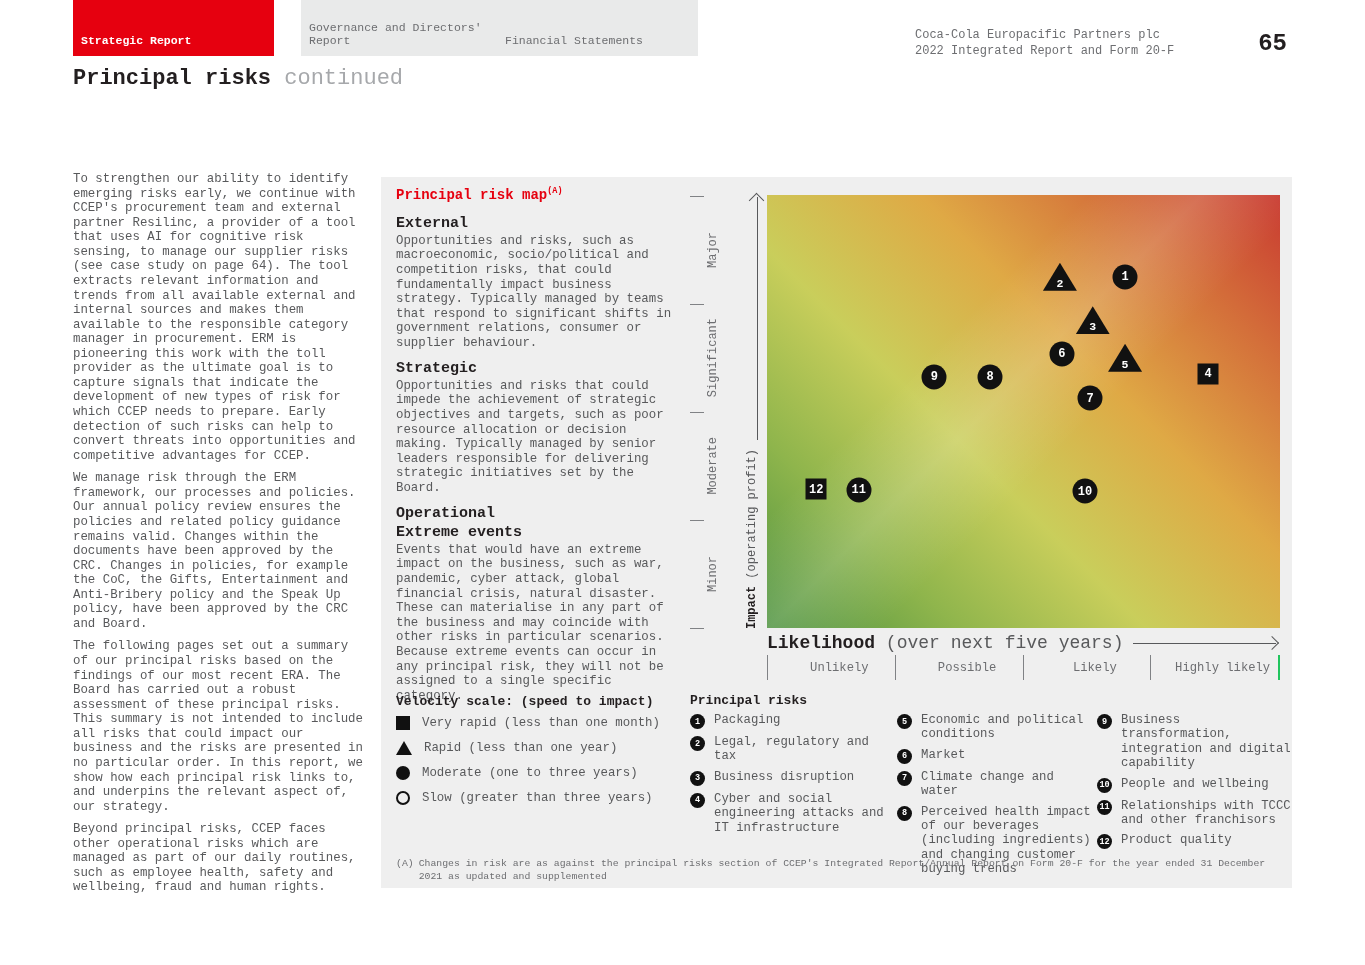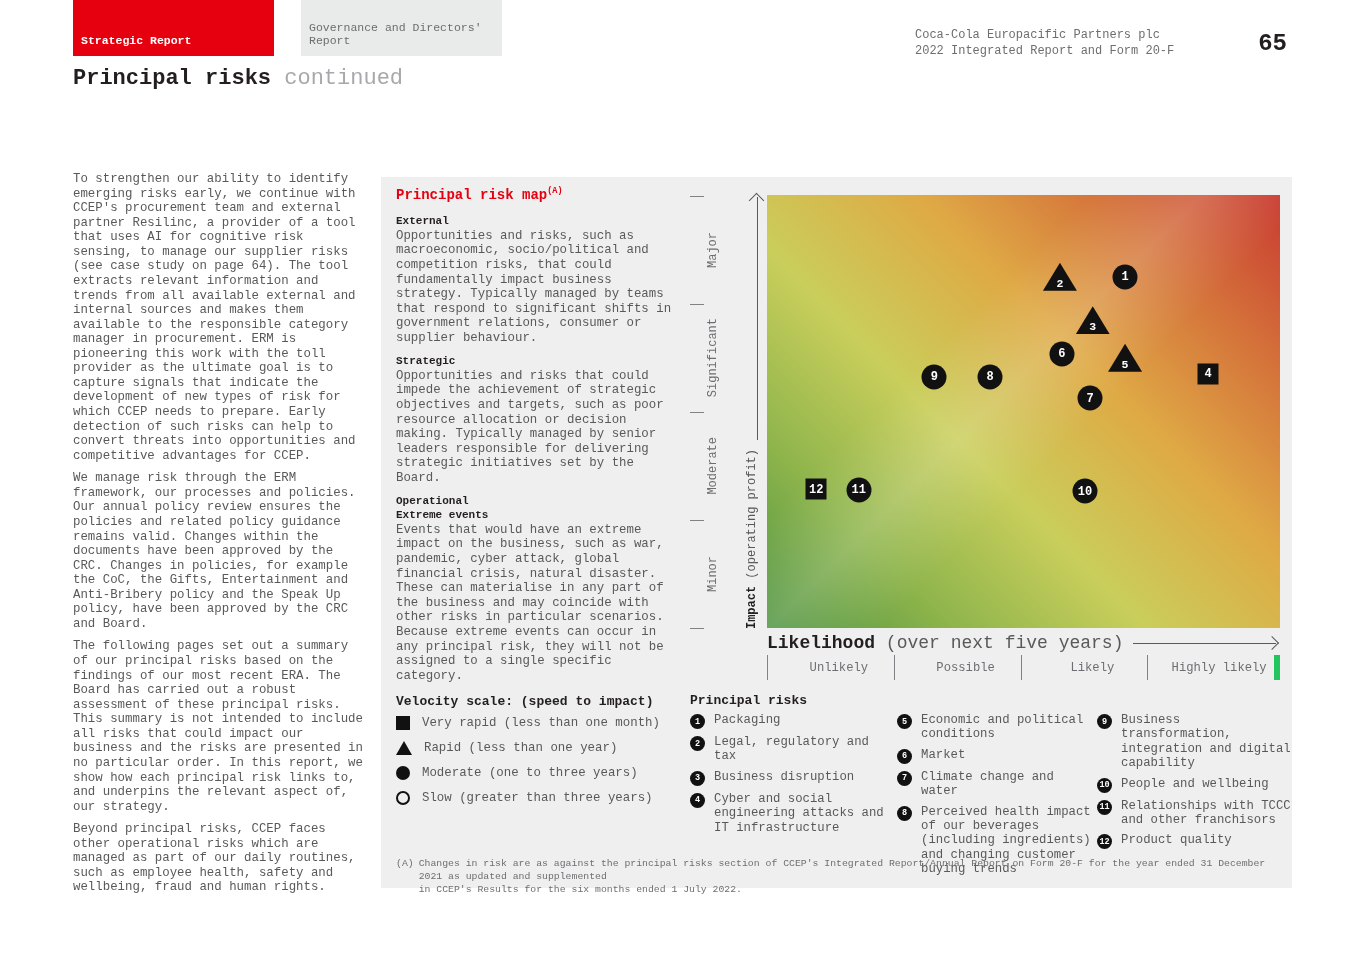--- a/index.html
+++ b/index.html
@@ -23,21 +23,21 @@
   
   .leftcol { position:absolute; left:73px; top:172px; width:292px; font-size:12.4px; line-height:1.175; color:#58595b; }
   .leftcol p { margin-bottom:8px; }
 
   
   .panel { position:absolute; left:381px; top:177px; width:911px; height:711px; background:#efefef; }
 
   .midcol { position:absolute; left:15px; top:9px; width:282px; }
   .map-heading { font-size:14px; font-weight:bold; color:#e6000f; margin-bottom:12px; }
   .map-heading sup { font-size:8.5px; }
-  .sec-title { font-size:11px; font-weight:bold; color:#231f20; margin-bottom:2px; }
+  .sec-title { font-size:15px; font-weight:bold; color:#231f20; margin-bottom:2px; }
   .sec-body { font-size:12.4px; line-height:1.18; color:#58595b; margin-bottom:9px; }
 
   
   .velocity { position:absolute; left:15px; top:517px; width:282px; }
   .vel-title { font-size:13px; font-weight:bold; color:#231f20; margin-bottom:7px; }
   .vel-row { display:flex; align-items:center; gap:12px; margin-bottom:11px; }
   .vel-icon { width:14px; height:14px; flex:0 0 auto; }
   .vi-square { background:#111; }
   .vi-triangle { width:0; height:0; background:none; border-left:8px solid transparent; border-right:8px solid transparent; border-bottom:14px solid #111; }
   .vi-circle { background:#111; border-radius:50%; }
@@ -67,21 +67,21 @@
   .marker[data-shape="triangle"] { width:34px; height:28px; clip-path:polygon(50% 0, 100% 100%, 0 100%);
             align-items:flex-end; padding-bottom:1px; font-size:11.5px; }
 
   .xlabel-row { position:absolute; left:77px; top:450px; width:513px; height:16px; display:flex; align-items:center; font-size:18px; }
   .xlabel-row .ax-bold { font-weight:bold; color:#231f20; }
   .xlabel-row .ax-rest { color:#58595b; margin-right:10px; white-space:nowrap; }
   .xarrow { flex:1; position:relative; height:1px; background:#58595b; margin-right:4px; }
   .xarrow:after { content:""; position:absolute; right:-1px; top:-5px; width:9px; height:9px; border-top:1px solid #58595b; border-right:1px solid #58595b; transform:rotate(45deg); }
   .xcats { position:absolute; left:77px; top:470px; width:513px; height:25px; display:flex; }
   .xcat { flex:1; border-left:1px solid #808285; display:flex; align-items:center; justify-content:center; font-size:12.2px; color:#6d6e71;padding-left:16px; }
-  .xcat:last-child { border-right:6px solid #22c55e; }
+  .xcat:last-child { border-right:2px solid #22c55e; }
 
   
   .legend-title { position:absolute; left:309px; top:516px; font-size:13px; font-weight:bold; color:#231f20; }
   .legend-col { position:absolute; top:536px; width:196px; }
   .lc1 { left:309px; } .lc2 { left:516px; } .lc3 { left:716px; }
   .lg-row { display:flex; gap:9px; margin-bottom:6px; }
   .lg-badge { flex:0 0 auto; width:15px; height:15px; margin-top:1px; border-radius:50%; background:#111; color:#fff;
               display:flex; align-items:center; justify-content:center; font-size:8.5px; font-weight:bold; }
   .lg-label { font-size:12.3px; line-height:1.17; color:#58595b; }
 
@@ -93,20 +93,23 @@
 <body>
 
 <div class="page">
 
   <div class="tab active" style="left:73px;">
     <span class="tab-label">Strategic Report</span>
   </div>
   <div class="tab" style="left:285px;margin-left:16px;">
     <span class="tab-label">Governance and Directors' Report</span>
   </div>
+  <div class="tab" style="left:497px;">
+    <span class="tab-label">Financial Statements</span>
+  </div>
 
   <div class="brand">
     <div>Coca-Cola Europacific Partners plc</div>
     <div>2022 Integrated Report and Form 20-F</div>
   </div>
   <div class="pageno">65</div>
 
   <div class="title">
     <span class="t-bold">Principal risks</span>
     <span class="t-light">continued</span>
@@ -289,18 +292,17 @@
       <div class="lg-row">
           <div class="lg-badge">12</div>
           <div class="lg-label">Product quality</div>
         </div>
     </div>
 
     <div class="footnote">
       <span>(A)</span>
       <span>
         <span class="fn-line">Changes in risk are as against the principal risks section of CCEP's Integrated Report/Annual Report on Form 20-F for the year ended 31 December 2021 as updated and supplemented</span>
-        <span class="fn-line">in CCEP's Results for the six months ended 1 July 2022.</span>
       </span>
     </div>
 
   </div>
 </div>
 
 </body></html>

